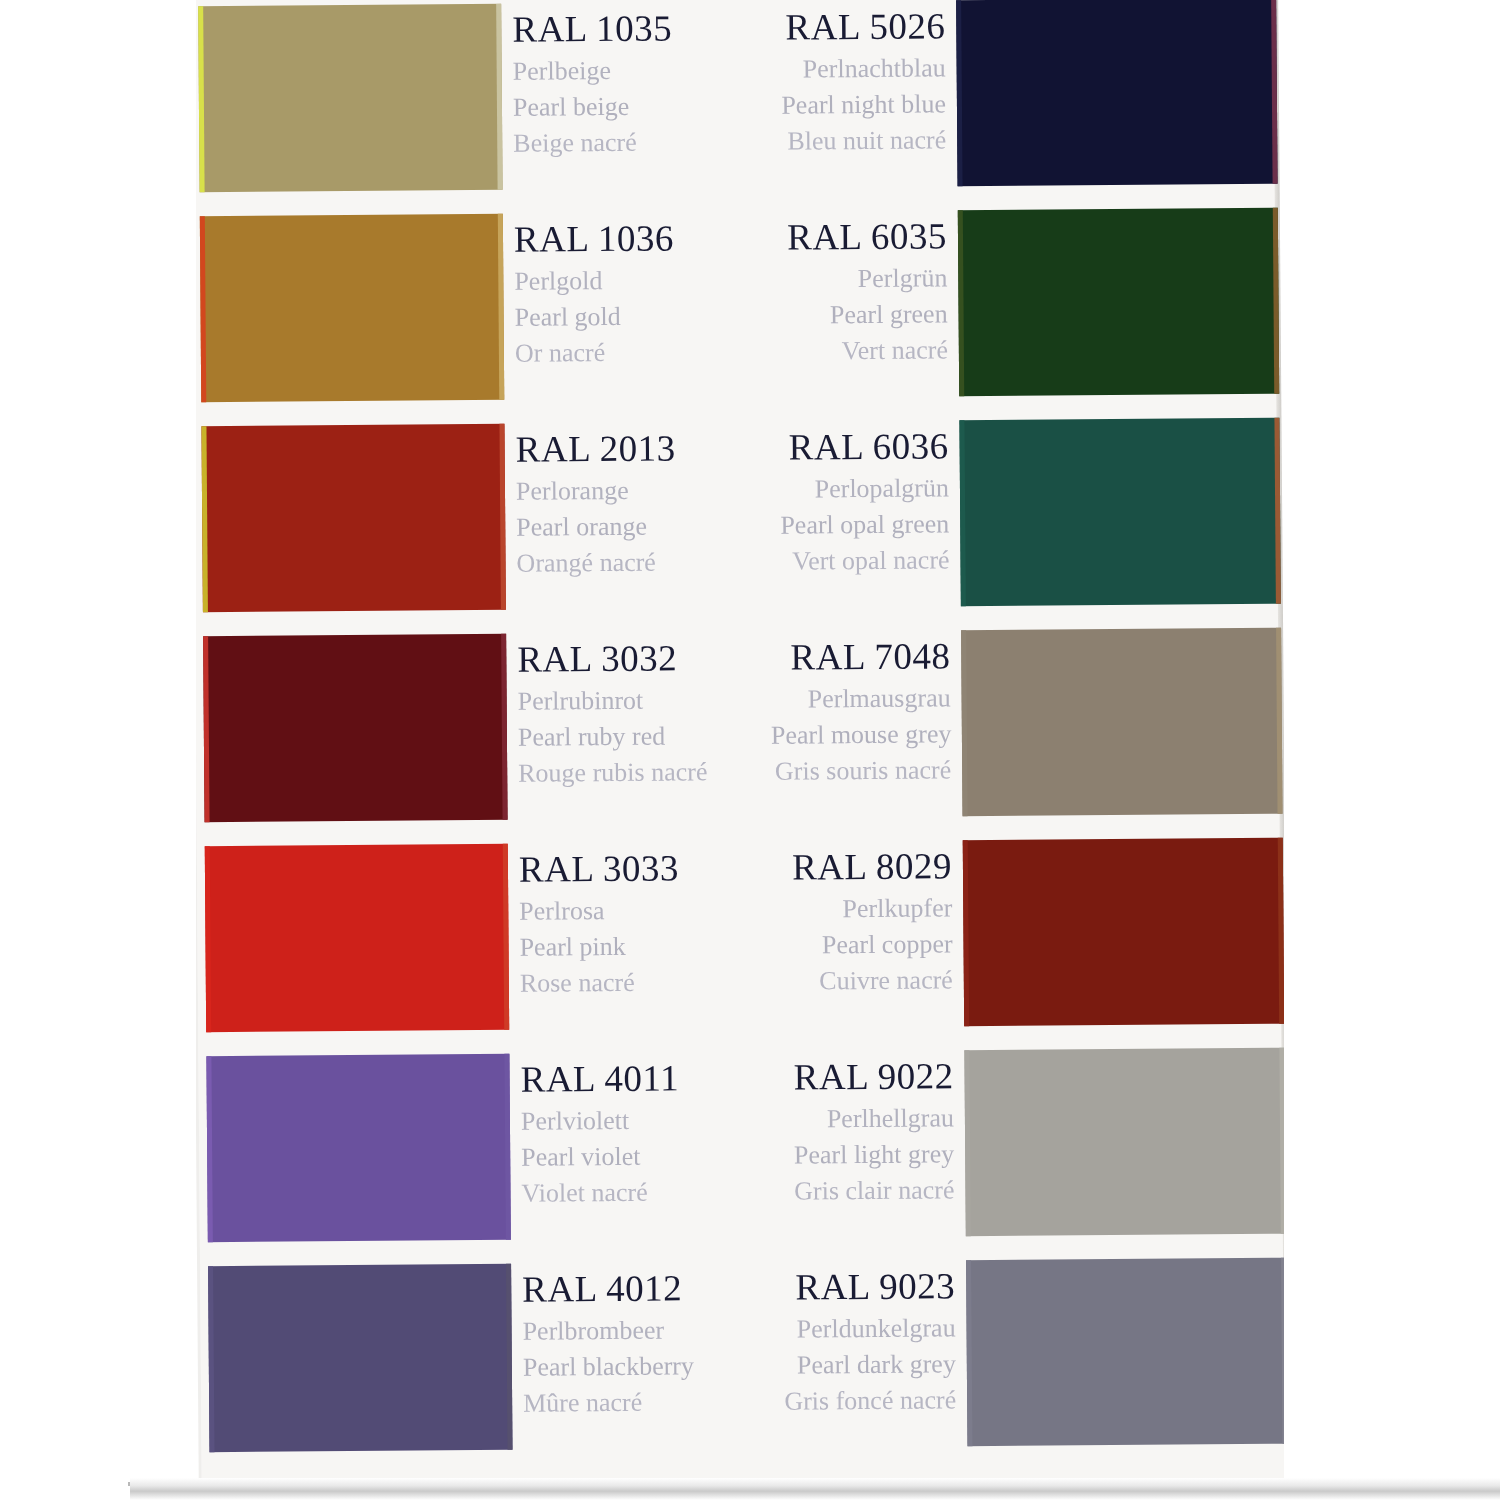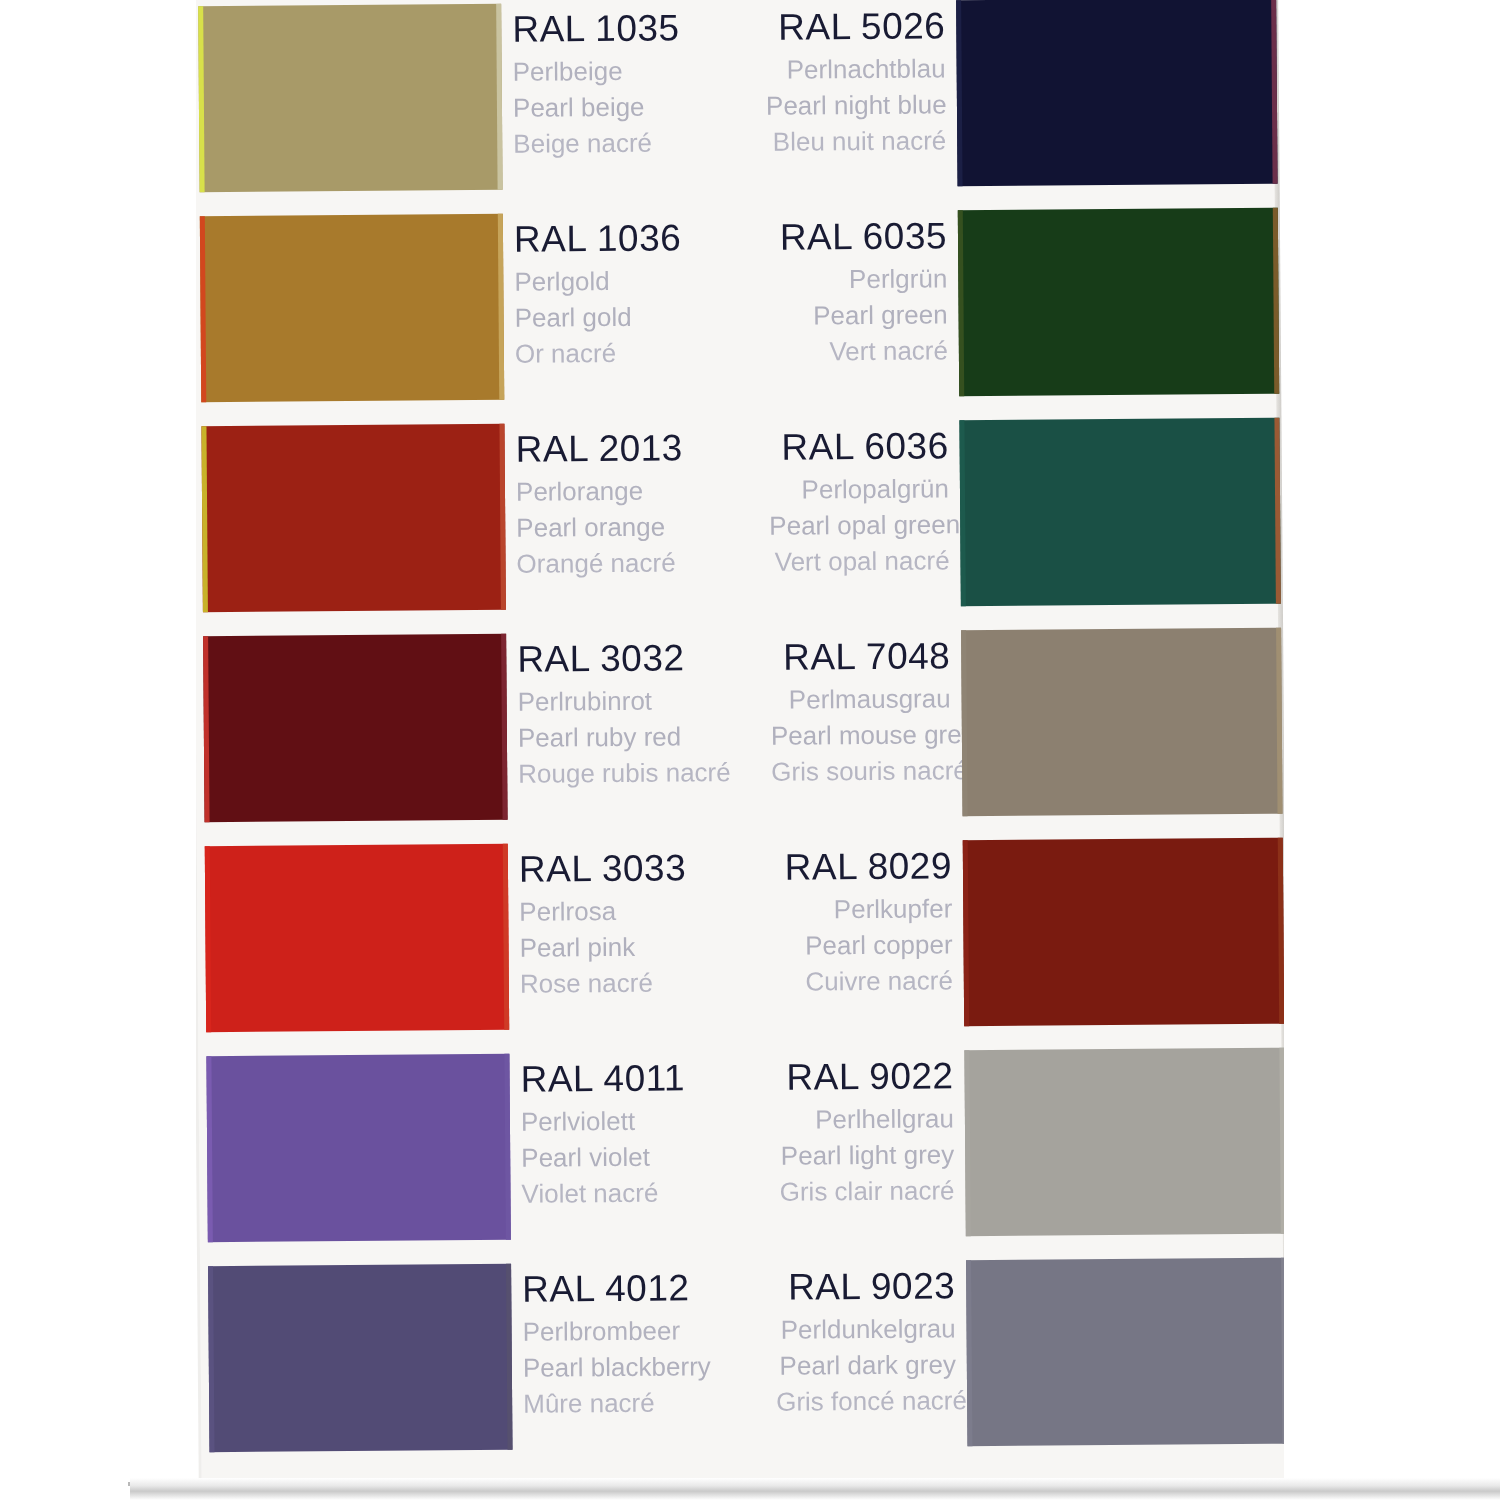--- a/index.html
+++ b/index.html
@@ -14,20 +14,21 @@
     font-family: "Liberation Sans", sans-serif;
     position: relative;
   }
 
   
   #page {
     position: absolute;
     left: 0; top: 0;
     width: 1500px; height: 1500px;
     background: #ffffff;
+    font-family: Liberation Serif, serif;
   }
 
   
   #card {
     position: absolute;
     left: 196px;
     top: -6px;
     width: 1084px;
     height: 1506px;
     background: #f7f6f4;

